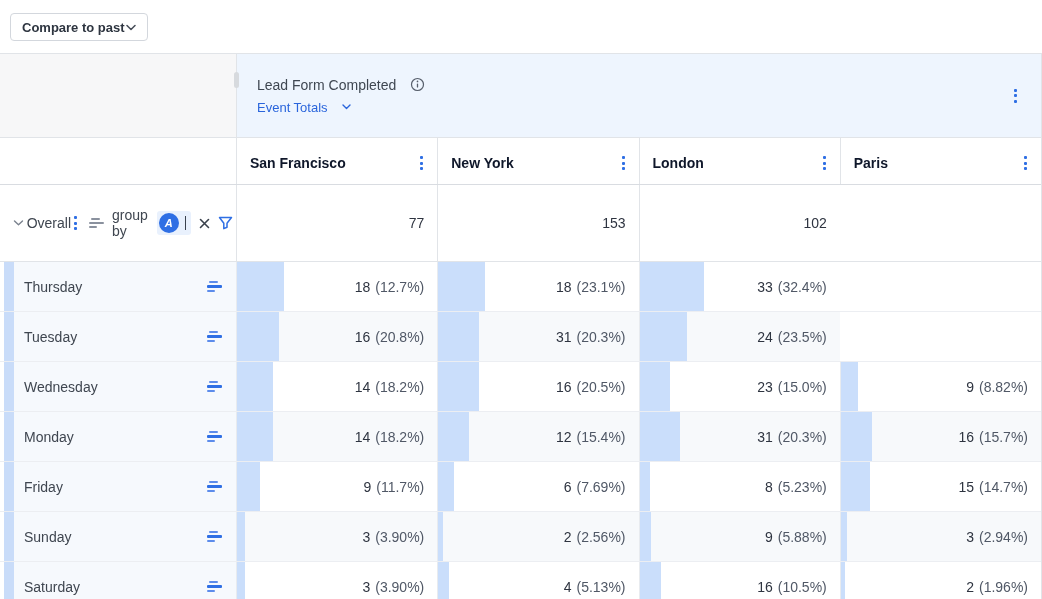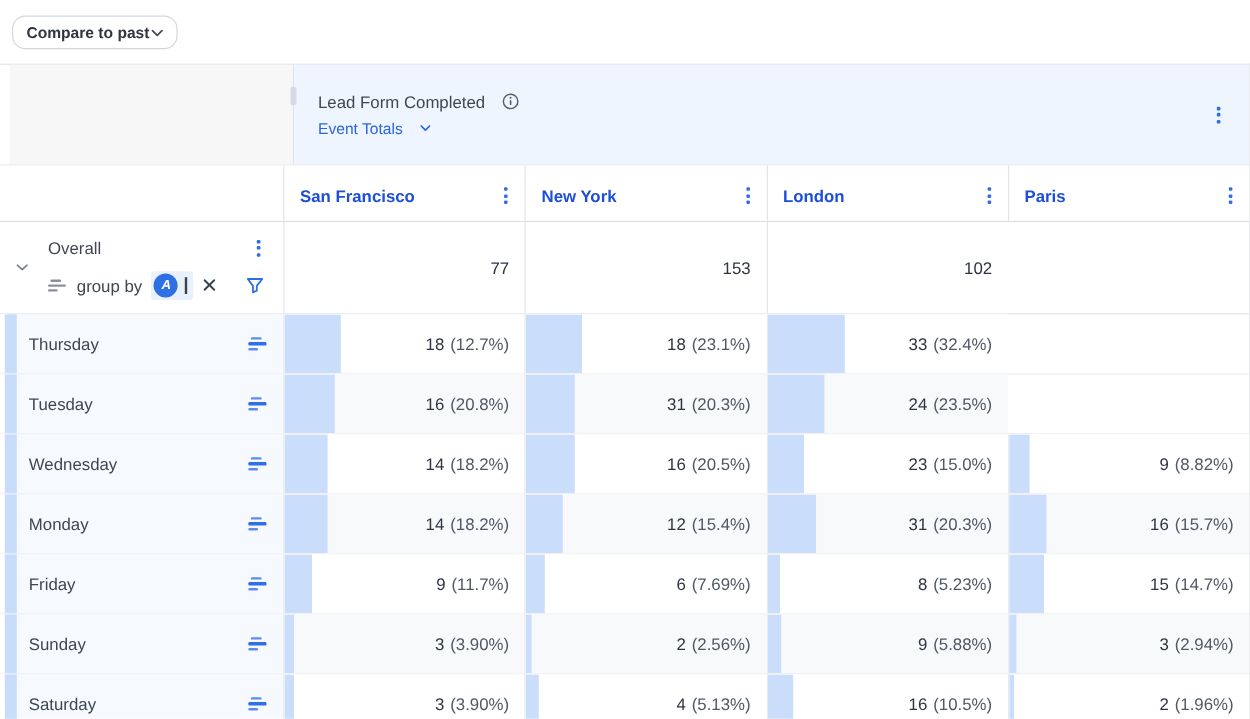--- a/index.html
+++ b/index.html
@@ -1,49 +1,49 @@
 <!DOCTYPE html>
 <html><head>
 <meta charset="utf-8">
 <style>
   * { box-sizing: border-box; margin: 0; padding: 0; }
   html,body { width:1042px; height:599px; overflow:hidden; background:#fff;
     font-family:"Liberation Sans", sans-serif; }
   .topbar { height:53px; position:relative; background:#fff; }
   .compare-btn { position:absolute; left:10px; top:13px; height:28px;
     display:flex; align-items:center; gap:1px; padding:0 11px;
-    background:#fff; border:1px solid #d3d7dd; border-radius:11px;
+    background:#fff; border:1px solid #d3d7dd; border-radius:4px;
     font-family:"Liberation Sans", sans-serif; font-size:13px; font-weight:700; color:#2e3540; cursor:pointer; }
   .table { width:1042px; border-top:1px solid #e1e4e8; border-right:1px solid #e1e4e8; position:relative; }
   .grid { display:grid; grid-template-columns:236px 1fr 1fr 1fr 1fr; }
 
   
-  .event-row { height:84px; border-bottom:1px solid #e1e4e8;padding-left:8px; }
+  .event-row { height:84px; border-bottom:1px solid #e1e4e8; }
   .corner-cell { background:#f7f7f8; }
   .event-cell { grid-column:2/6; background:#eef5fe; border-left:1px solid #e1e4e8;
     position:relative; display:flex; flex-direction:column; justify-content:center; gap:7px; padding-left:20px; }
   .event-title-line { display:flex; align-items:center; gap:14px; }
   .event-title { font-size:14px; color:#3f4752; }
   .event-metric { display:flex; align-items:center; gap:14px; font-size:13px; color:#2a65dc; cursor:pointer; }
   .resize-handle { position:absolute; left:-3px; top:18px; width:5px; height:16px; background:#d7dade; border-radius:3px; }
 
   
   .kebab { display:flex; flex-direction:column; gap:2.5px; align-items:center; cursor:pointer; padding:3px; }
   .kebab i { width:3px; height:3px; border-radius:1px; background:#2f6fe4; display:block; }
   .kebab.abs { position:absolute; right:21px; top:50%; transform:translateY(-50%); }
 
   
   .colhead-row { height:47px; border-bottom:1px solid #d9dce1; }
   .colhead-left { background:#fff; }
   .colhead { background:#fff; border-left:1px solid #e1e4e8; display:flex; align-items:center;
-    justify-content:space-between; padding:4px 11px 0 13px; font-size:14px; font-weight:700; color:#1d4ed8; }
+    justify-content:space-between; padding:4px 11px 0 13px; font-size:14px; font-weight:700; color:#0f172a; }
 
   
   .overall-row { height:77px; border-bottom:1px solid #e1e4e8; }
-  .overall-label { position:relative; background:#fff; display:flex; flex-direction:column;
+  .overall-label { position:relative; background:#fff; display:flex; flex-direction:row;
     justify-content:center; gap:9px; padding:0 16px 0 40px; }
   .collapse-chev { position:absolute; left:13px; top:50%; transform:translateY(-50%); cursor:pointer; }
   .ov-line1 { display:flex; align-items:center; justify-content:space-between; }
   .ov-line1 .lbl { font-size:14px; color:#3f4650; }
   .ov-line2 { display:flex; align-items:center; gap:8px; }
   .groupby-lines { display:flex; flex-direction:column; gap:2px; width:16px; }
   .groupby-lines i { height:2px; border-radius:1px; background:#8a919e; display:block; }
   .groupby-lines i:nth-child(1){ width:9px; margin-left:2px; }
   .groupby-lines i:nth-child(2){ width:15px; }
   .groupby-lines i:nth-child(3){ width:8px; }

